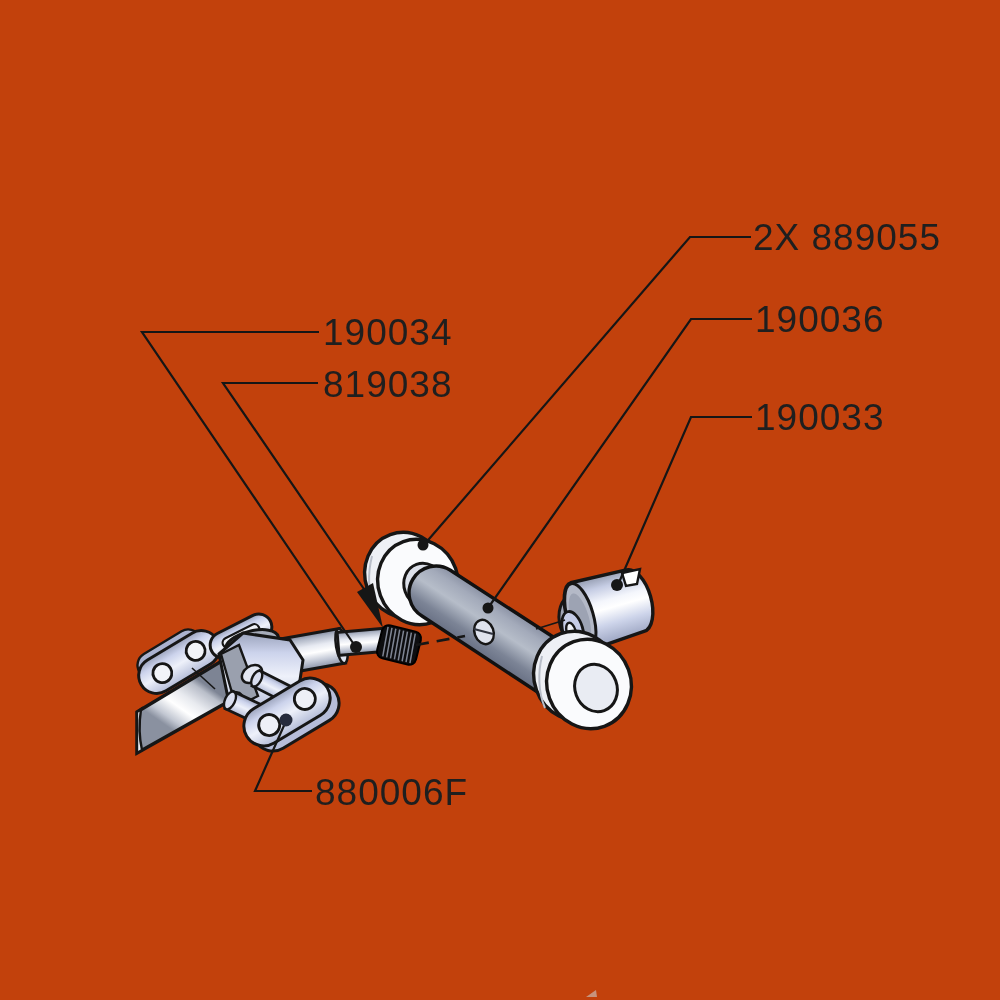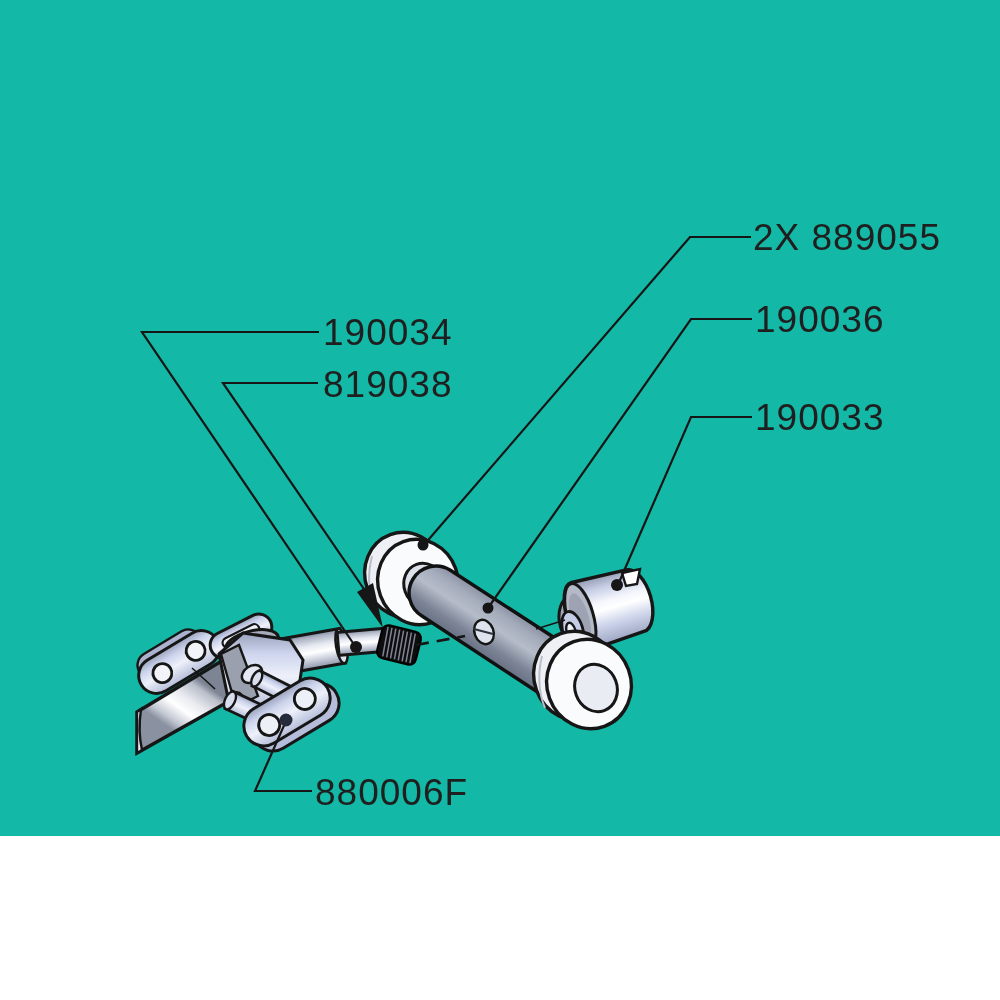--- a/index.html
+++ b/index.html
@@ -1,16 +1,16 @@
 <!DOCTYPE html>
 <html><head>
 <meta charset="utf-8">
 <style>
   html,body{margin:0;padding:0;background:#ffffff;}
-  .stage{position:relative;width:1000px;height:836px;background:#14b8a6;overflow:hidden;
+  .stage{position:relative;width:1000px;height:1000px;background:#c2410c;overflow:hidden;
          font-family:"Liberation Sans", sans-serif;}
   svg{display:block;}
   text.part-label{font-family:"Liberation Sans", sans-serif;font-size:37px;fill:#1f1f1f;
                   letter-spacing:1px;font-weight:400;}
 </style>
 </head>
 <body>
 
 <div class="stage">
 <svg width="1000" height="1000" viewBox="0 0 1000 1000">

